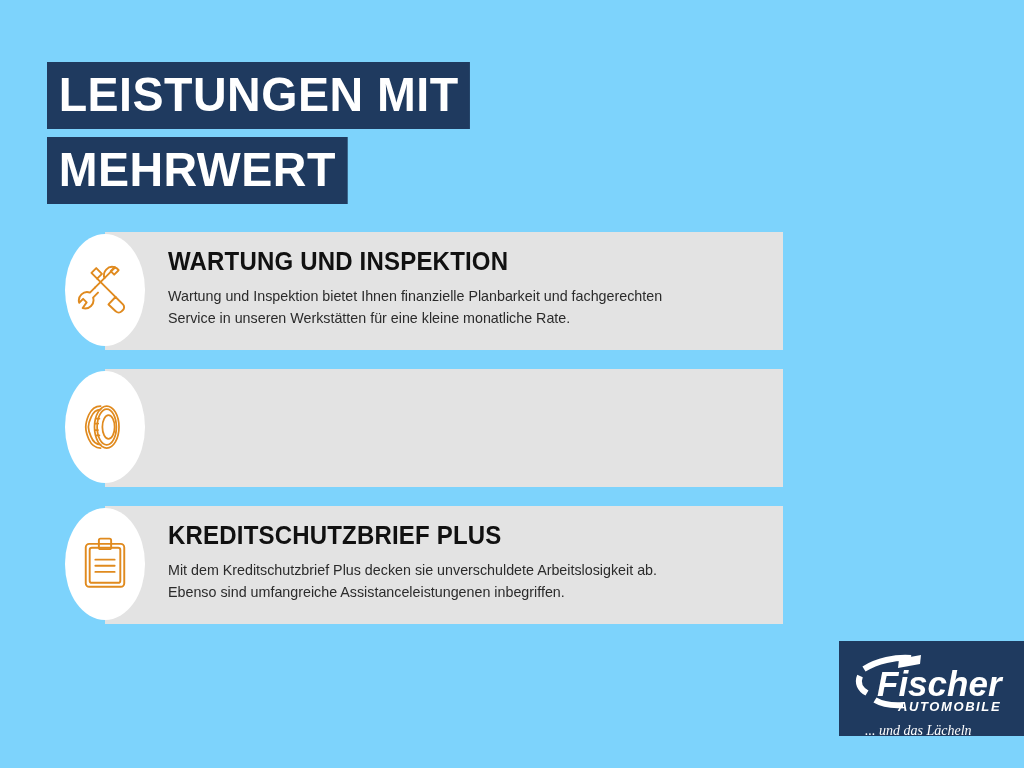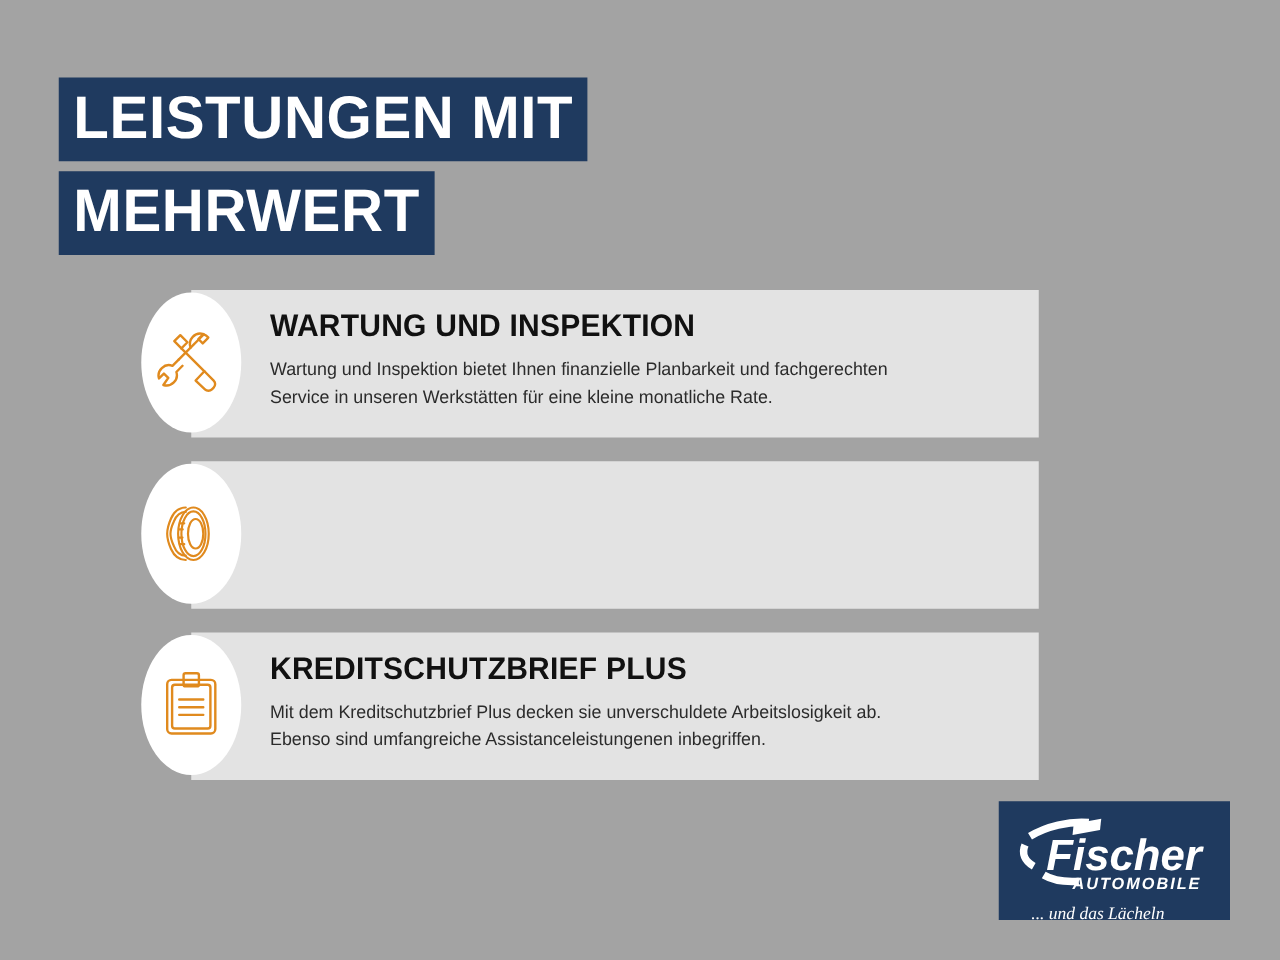--- a/index.html
+++ b/index.html
@@ -11,21 +11,21 @@
     width: 1024px;
     height: 768px;
     overflow: hidden;
     font-family: "Liberation Sans", sans-serif;
     background: #E08214;
   }
   .poster {
     position: relative;
     width: 1024px;
     height: 768px;
-    background: #a3a3a3;
+    background: #7dd3fc;
     overflow: hidden;
   }
 
   
   .headline {
     position: absolute;
     left: 47px;
     top: 62px;
     display: flex;
     flex-direction: column;
@@ -52,21 +52,20 @@
   .cards {
     position: absolute;
     left: 0;
     top: 232px;
     width: 1024px;
   }
   .card {
     position: relative;
     height: 118px;
     margin-bottom: 19px;
-    margin-left: 48px;
   }
   .card-panel {
     position: absolute;
     left: 105px;
     top: 0;
     width: 678px;
     height: 118px;
     background: #E3E3E3;
   }
   .card-icon-wrap {
@@ -115,21 +114,21 @@
     transform-origin: left center;
   }
   .card-desc-line {
     display: block;
     white-space: nowrap;
   }
 
   
   .logo-box {
     position: absolute;
-    left: 799px;
+    left: 839px;
     top: 641px;
     width: 185px;
     height: 95px;
     background: #1F3A5F;
     overflow: hidden;
     text-decoration: underline;
   }
   .logo-mark {
     position: absolute;
     left: 12px;

